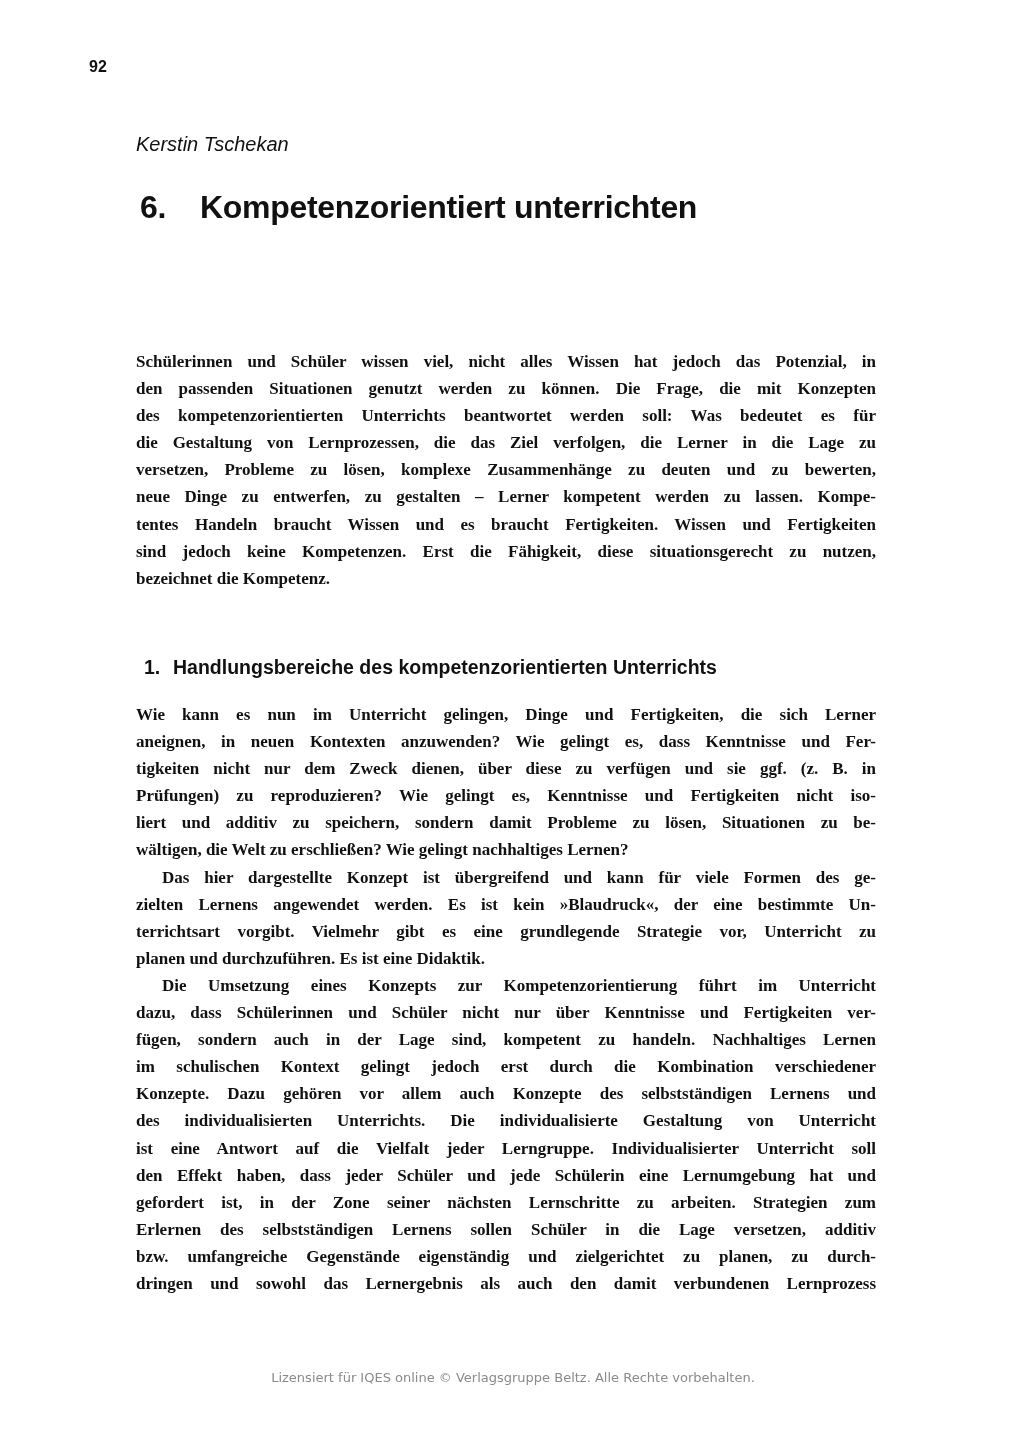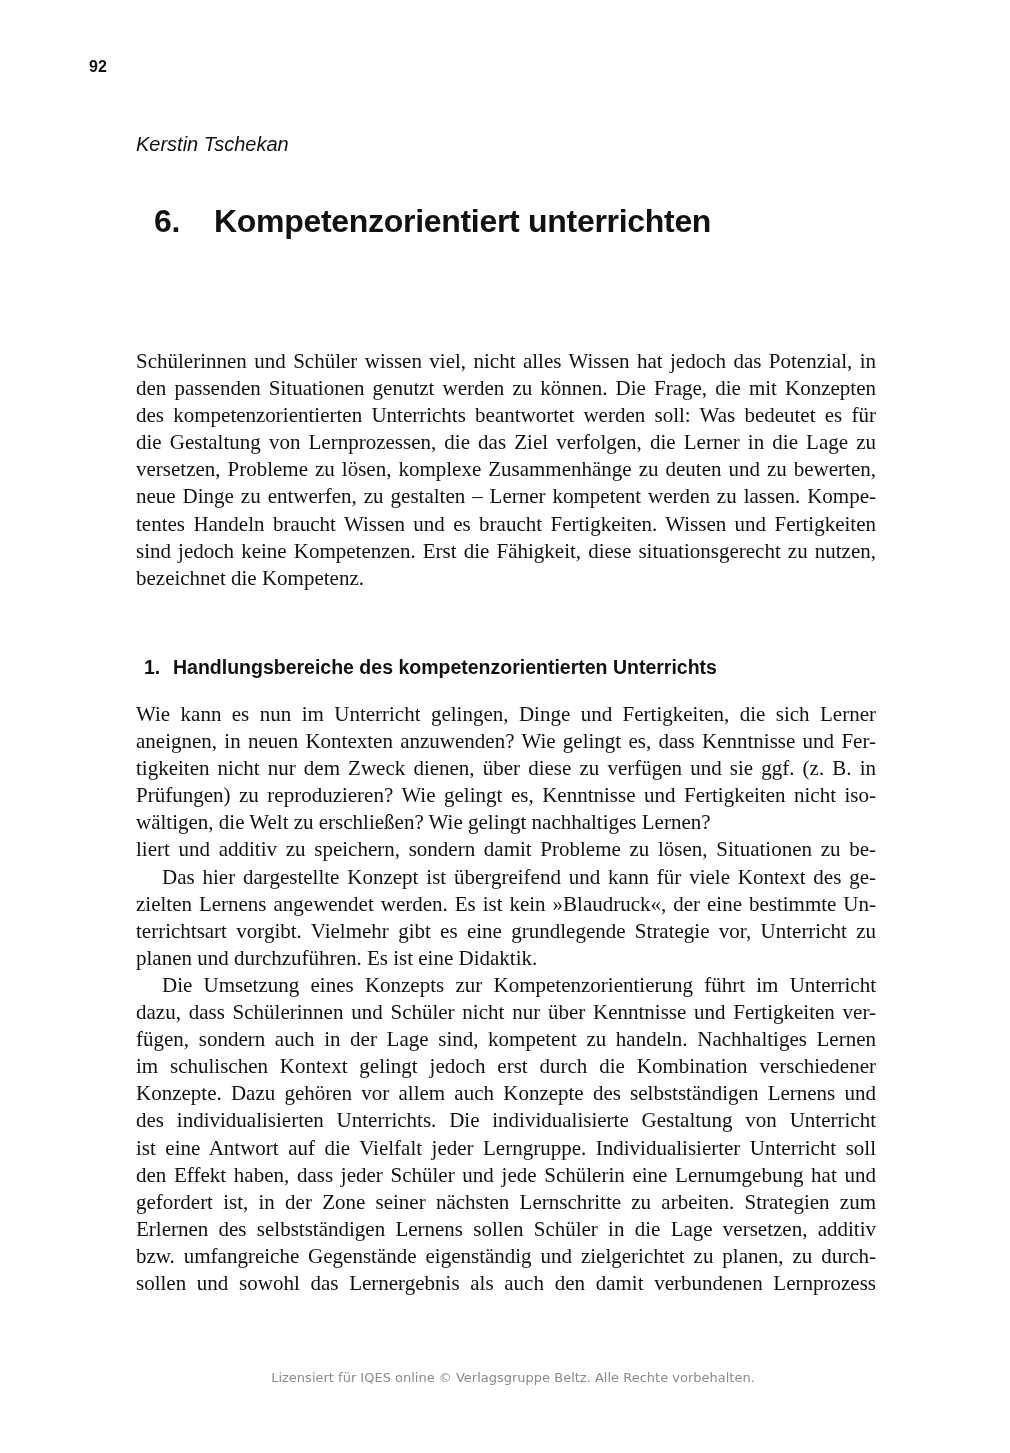--- a/index.html
+++ b/index.html
@@ -29,39 +29,40 @@
       top: 133px;
       font-family: "Liberation Sans", sans-serif;
       font-style: italic;
       font-size: 20px;
       color: #111;
     }
     .chapter-title {
       position: absolute;
       left: 136px;
       top: 185px;
-      margin: 18px;
+      margin: 4px;
       font-family: "Liberation Sans", sans-serif;
       font-weight: bold;
       font-size: 32px;
       letter-spacing: -0.3px;
       color: #111;
       white-space: nowrap;
     }
     .chapter-title .num {
       display: inline-block;
       width: 60px;
     }
     .text-block {
       position: absolute;
       left: 136px;
       width: 740px;
       font-family: "Liberation Serif", serif;
-      font-size: 21px;
+      font-size: 17px;
       color: #111;
+      font-weight: bold;
     }
     .line {
       height: 27.1px;
       line-height: 27.1px;
       white-space: nowrap;
       text-align: justify;
       text-align-last: justify;
     }
     .line.last {
       text-align-last: left;
@@ -124,38 +125,38 @@
 <h2 class="section-heading">
   <span class="num">1.</span><span>Handlungsbereiche des kompetenzorientierten Unterrichts</span>
 </h2>
 
 <div class="text-block body">
   <div>
     <div class="line">Wie kann es nun im Unterricht gelingen, Dinge und Fertigkeiten, die sich Lerner</div>
     <div class="line">aneignen, in neuen Kontexten anzuwenden? Wie gelingt es, dass Kenntnisse und Fer-</div>
     <div class="line">tigkeiten nicht nur dem Zweck dienen, über diese zu verfügen und sie ggf. (z. B. in</div>
     <div class="line">Prüfungen) zu reproduzieren? Wie gelingt es, Kenntnisse und Fertigkeiten nicht iso-</div>
+    <div class="line">liert und additiv zu speichern, sondern damit Probleme zu lösen, Situationen zu be-</div>
     <div class="line last">wältigen, die Welt zu erschließen? Wie gelingt nachhaltiges Lernen?</div>
-    <div class="line">liert und additiv zu speichern, sondern damit Probleme zu lösen, Situationen zu be-</div>
   </div>
   <div>
-    <div class="line indent">Das hier dargestellte Konzept ist übergreifend und kann für viele Kontext des ge-</div>
+    <div class="line indent">Das hier dargestellte Konzept ist übergreifend und kann für viele Formen des ge-</div>
     <div class="line">zielten Lernens angewendet werden. Es ist kein »Blaudruck«, der eine bestimmte Un-</div>
     <div class="line">terrichtsart vorgibt. Vielmehr gibt es eine grundlegende Strategie vor, Unterricht zu</div>
     <div class="line last">planen und durchzuführen. Es ist eine Didaktik.</div>
   </div>
   <div>
     <div class="line indent">Die Umsetzung eines Konzepts zur Kompetenzorientierung führt im Unterricht</div>
     <div class="line">dazu, dass Schülerinnen und Schüler nicht nur über Kenntnisse und Fertigkeiten ver-</div>
     <div class="line">fügen, sondern auch in der Lage sind, kompetent zu handeln. Nachhaltiges Lernen</div>
     <div class="line">im schulischen Kontext gelingt jedoch erst durch die Kombination verschiedener</div>
     <div class="line">Konzepte. Dazu gehören vor allem auch Konzepte des selbstständigen Lernens und</div>
     <div class="line">des individualisierten Unterrichts. Die individualisierte Gestaltung von Unterricht</div>
     <div class="line">ist eine Antwort auf die Vielfalt jeder Lerngruppe. Individualisierter Unterricht soll</div>
     <div class="line">den Effekt haben, dass jeder Schüler und jede Schülerin eine Lernumgebung hat und</div>
     <div class="line">gefordert ist, in der Zone seiner nächsten Lernschritte zu arbeiten. Strategien zum</div>
     <div class="line">Erlernen des selbstständigen Lernens sollen Schüler in die Lage versetzen, additiv</div>
     <div class="line">bzw. umfangreiche Gegenstände eigenständig und zielgerichtet zu planen, zu durch-</div>
-    <div class="line">sollen und sowohl das Lernergebnis als auch den damit verbundenen Lernprozess</div>
+    <div class="line">dringen und sowohl das Lernergebnis als auch den damit verbundenen Lernprozess</div>
   </div>
 </div>
 
 <div class="footer">Lizensiert für IQES online © Verlagsgruppe Beltz. Alle Rechte vorbehalten.</div>
 
 </body></html>

